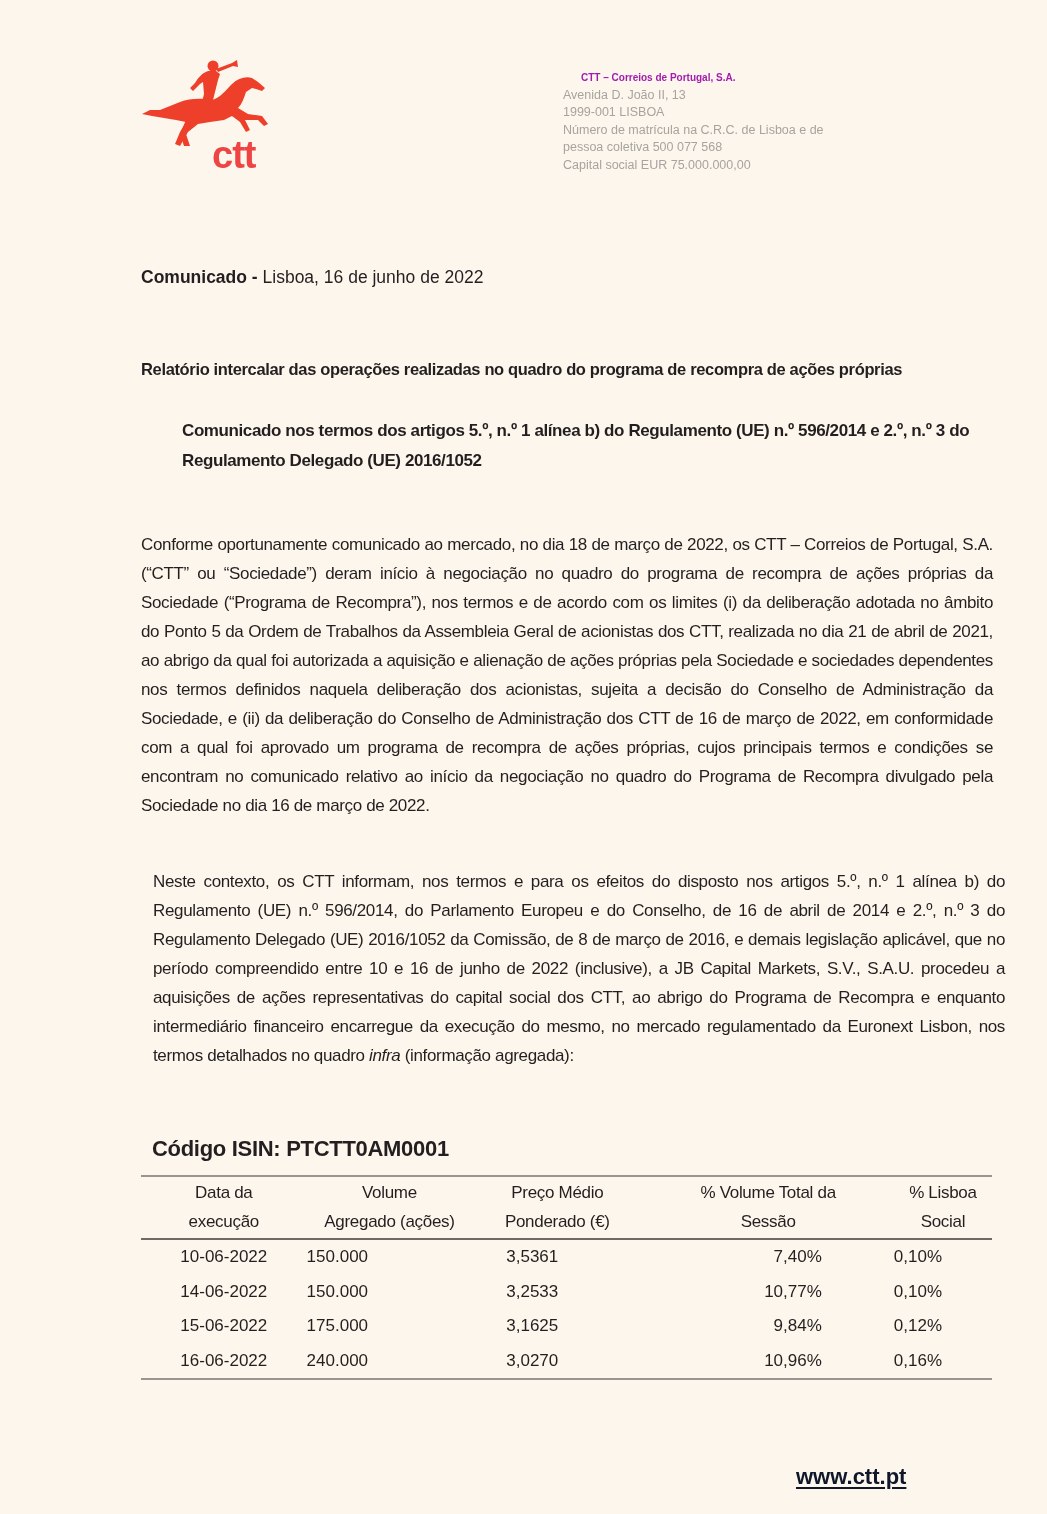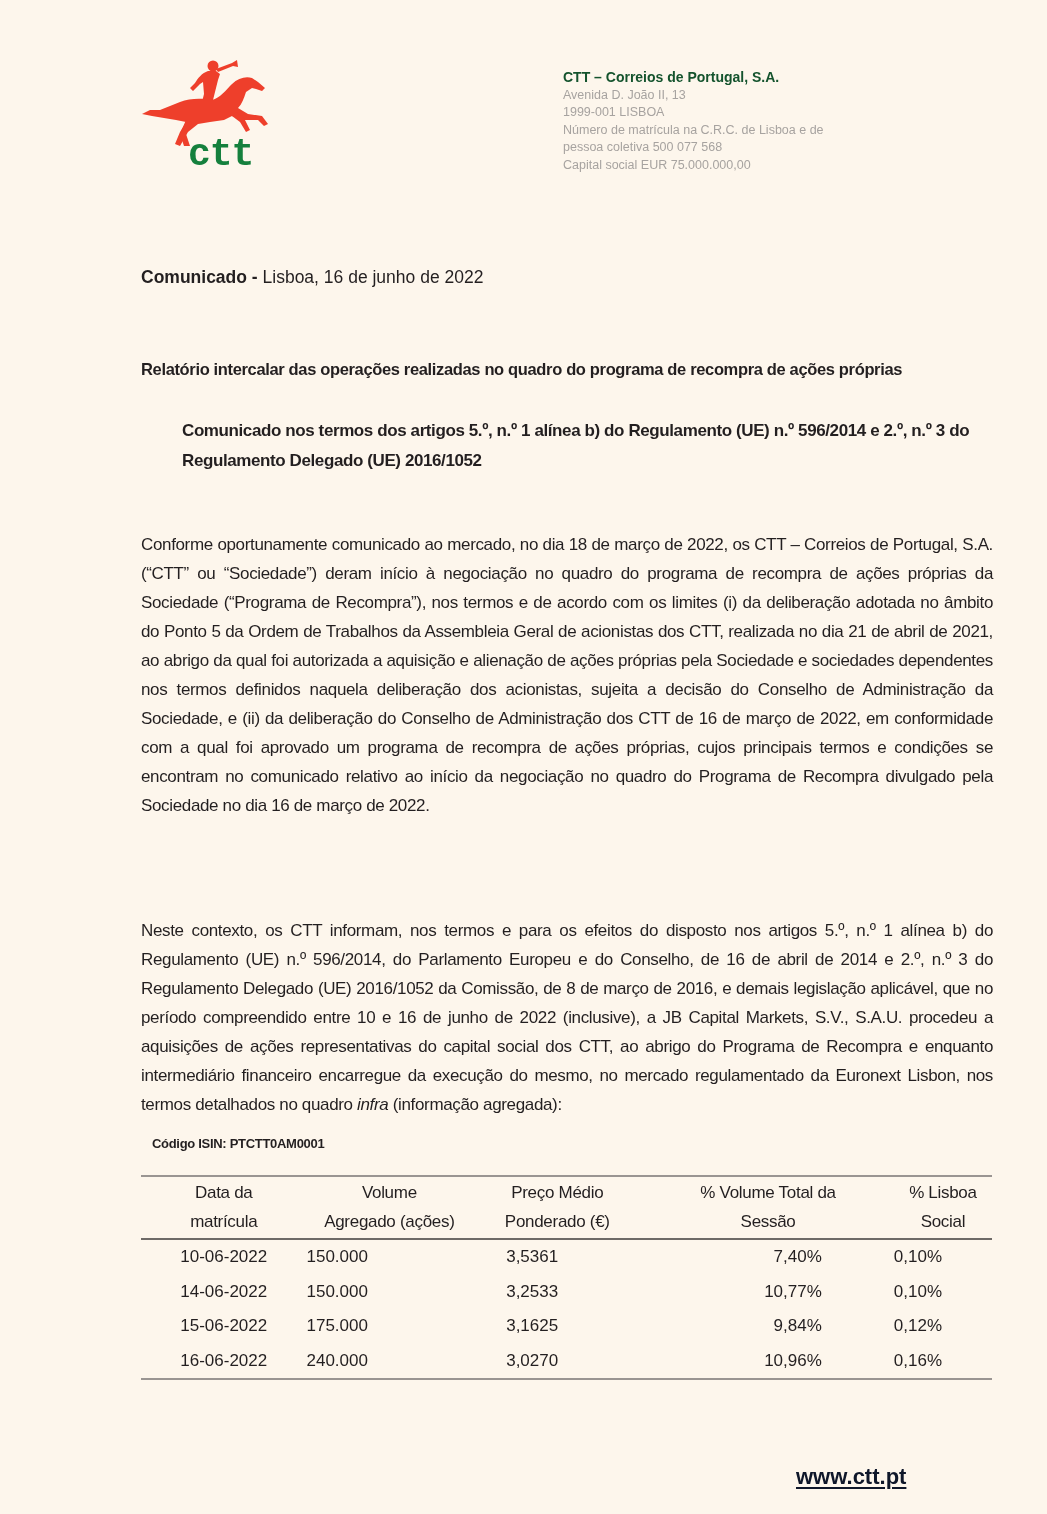--- a/index.html
+++ b/index.html
@@ -7,39 +7,39 @@
       width: 1047px; height: 1514px;
       background: #fdf6ec;
       font-family: "Liberation Sans", sans-serif;
       color: #231f20;
       position: relative;
       overflow: hidden;
     }
     .logo { position: absolute; left: 140px; top: 58px; width: 135px; height: 120px; }
     .logo svg { width: 135px; height: 90px; display: block; }
     .logo .brand {
-      position: absolute; left: 48px; top: 78px;
-      font-family: Liberation Mono, monospace;
+      position: absolute; left: 72px; top: 78px;
+      font-family: Liberation Sans, sans-serif;
       font-weight: bold; font-size: 38px; letter-spacing: -1px;
-      color: #15803d; line-height: 1;
+      color: #ef4444; line-height: 1;
     }
     .company { position: absolute; left: 563px; top: 69px; font-size: 12.5px; line-height: 17.5px; color: #a7a3a0; }
-    .company .name { font-weight: bold; font-size: 14px; color: #14532d; }
+    .company .name { font-weight: bold; font-size: 10px; color: #a21caf; margin-left: 18px; }
     .dateline { position: absolute; left: 141px; top: 267px; font-size: 17.5px; }
     .dateline b { font-weight: bold; }
     .title1 { position: absolute; left: 141px; top: 360px; font-size: 16.5px; font-weight: bold; letter-spacing: -0.35px; }
     .title2 { position: absolute; left: 141px; top: 416px; width: 855px; font-size: 17px; font-weight: bold; line-height: 30px; letter-spacing: -0.4px; margin-left: 41px; }
     .para {
       position: absolute; left: 141px; width: 852px;
       font-size: 17px; line-height: 29px; text-align: justify;
       letter-spacing: -0.35px;
     }
     .p1 { top: 530px; }
-    .p2 { top: 916px; }
-    .isin { position: absolute; left: 152px; top: 1136px; font-size: 13px; font-weight: bold; letter-spacing: -0.3px; }
+    .p2 { top: 867px; margin-left: 12px; }
+    .isin { position: absolute; left: 152px; top: 1136px; font-size: 22px; font-weight: bold; letter-spacing: -0.3px; }
     table.trades {
       position: absolute; left: 141px; top: 1175px; width: 851px;
       border-collapse: collapse; font-size: 17px;
       border-top: 2px solid #9a9592; border-bottom: 2px solid #9a9592;
     }
     table.trades th {
       font-weight: normal; line-height: 29px; padding: 1px 0 2px 0;
       border-bottom: 2px solid #6e6a67; text-align: center; letter-spacing: -0.3px;
     }
     table.trades td { height: 34.5px; padding: 0; line-height: 34.5px; }
@@ -95,21 +95,21 @@
 <div class="title2">Comunicado nos termos dos artigos 5.º, n.º 1 alínea b) do Regulamento (UE) n.º 596/2014 e 2.º, n.º 3 do Regulamento Delegado (UE) 2016/1052</div>
 
 <div class="para p1">Conforme oportunamente comunicado ao mercado, no dia 18 de março de 2022, os CTT – Correios de Portugal, S.A. (“CTT” ou “Sociedade”) deram início à negociação no quadro do programa de recompra de ações próprias da Sociedade (“Programa de Recompra”), nos termos e de acordo com os limites (i) da deliberação adotada no âmbito do Ponto 5 da Ordem de Trabalhos da Assembleia Geral de acionistas dos CTT, realizada no dia 21 de abril de 2021, ao abrigo da qual foi autorizada a aquisição e alienação de ações próprias pela Sociedade e sociedades dependentes nos termos definidos naquela deliberação dos acionistas, sujeita a decisão do Conselho de Administração da Sociedade, e (ii) da deliberação do Conselho de Administração dos CTT de 16 de março de 2022, em conformidade com a qual foi aprovado um programa de recompra de ações próprias, cujos principais termos e condições se encontram no comunicado relativo ao início da negociação no quadro do Programa de Recompra divulgado pela Sociedade no dia 16 de março de 2022.</div>
 <div class="para p2"><span>Neste contexto, os CTT informam, nos termos e para os efeitos do disposto nos artigos 5.º, n.º 1 alínea b) do Regulamento (UE) n.º 596/2014, do Parlamento Europeu e do Conselho, de 16 de abril de 2014 e 2.º, n.º 3 do Regulamento Delegado (UE) 2016/1052 da Comissão, de 8 de março de 2016, e demais legislação aplicável, que no período compreendido entre 10 e 16 de junho de 2022 (inclusive), a JB Capital Markets, S.V., S.A.U. procedeu a aquisições de ações representativas do capital social dos CTT, ao abrigo do Programa de Recompra e enquanto intermediário financeiro encarregue da execução do mesmo, no mercado regulamentado da Euronext Lisbon, nos termos detalhados no quadro </span><i>infra</i><span> (informação agregada):</span></div>
 
 <div class="isin">Código ISIN: PTCTT0AM0001</div>
 
 <table class="trades">
   <thead>
     <tr>
-      <th class="c-date"><span>Data da</span><br><span>matrícula</span></th>
+      <th class="c-date"><span>Data da</span><br><span>execução</span></th>
       <th class="c-vol"><span>Volume</span><br><span>Agregado (ações)</span></th>
       <th class="c-price"><span>Preço Médio</span><br><span>Ponderado (€)</span></th>
       <th class="c-pct"><span>% Volume Total da</span><br><span>Sessão</span></th>
       <th class="c-cap"><span>% Lisboa</span><br><span>Social</span></th>
     </tr>
   </thead>
   <tbody>
     <tr>
       <td class="c-date">10-06-2022</td>
       <td class="c-vol">150.000</td>

